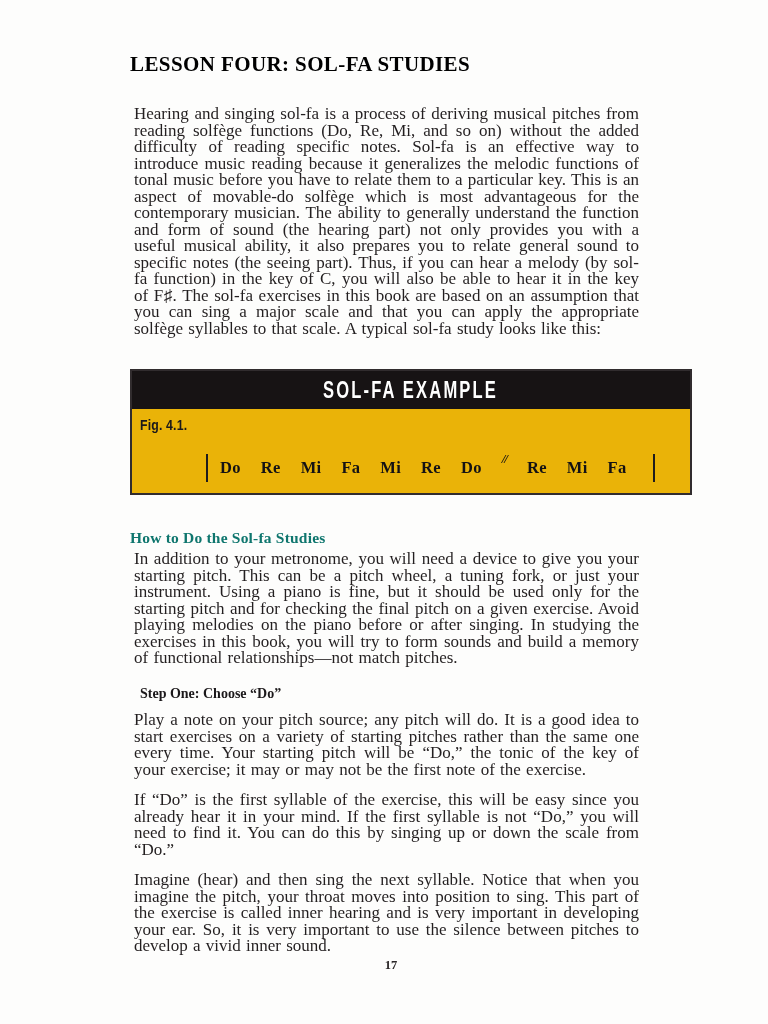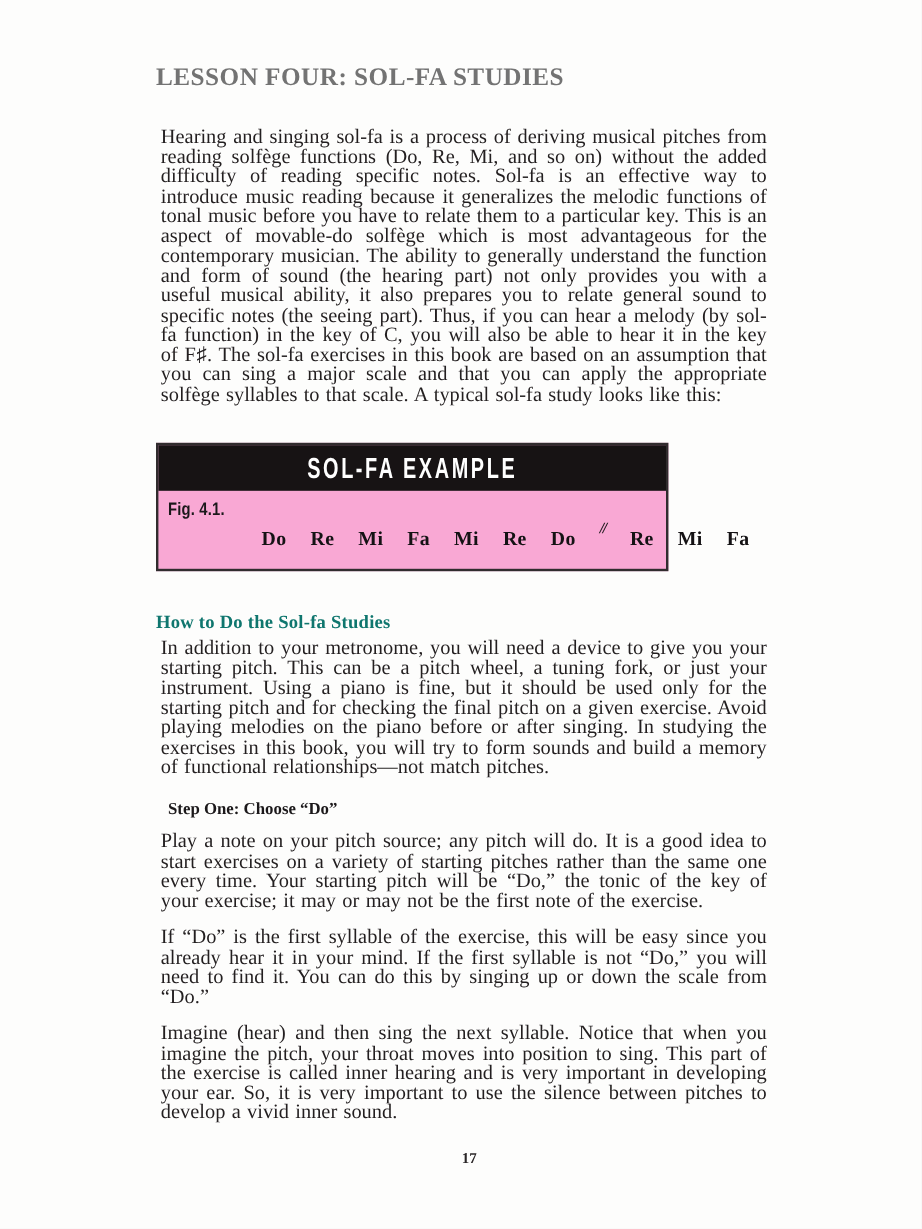--- a/index.html
+++ b/index.html
@@ -17,36 +17,36 @@
     overflow: hidden;
   }
   .content {
     padding: 52px 125px 0 130px;
   }
   h1.page-title {
     margin: 0 0 29px 0;
     font-size: 21px;
     font-weight: 700;
     letter-spacing: 0.4px;
-    color: #737373;
+    color: #000000;
   }
   p.body-text {
     margin: 4px;
     font-size: 17px;
     line-height: 16.5px;
     text-align: justify;
     word-spacing: 1px;
   }
   
   .example-box {
     margin-top: 32px;
-    width: 427px;
+    width: 562px;
     border: 2px solid #312c2e;
     box-sizing: border-box;
-    background: #f9a8d4;
+    background: #eab308;
   }
   .example-box-header {
     height: 38px;
     background: #171314;
     display: flex;
     align-items: center;
     justify-content: center;
   }
   .example-box-header .header-text {
     display: inline-block;
@@ -68,21 +68,21 @@
     font-weight: 700;
     font-size: 15px;
     letter-spacing: 0.2px;
     transform: scaleX(0.82);
     transform-origin: left;
     color: #1b181a;
   }
   .syllable-row {
     display: flex;
     align-items: center;
-    margin: 0 0 0 66px;
+    margin: 19px 0 0 66px;
     height: 30px;
   }
   .syllable-row .barline {
     width: 2px;
     height: 28px;
     background: #1f1c1d;
     margin-right: 12px;
   }
   .syllable-row .barline:last-child {
     margin-right: 0;

